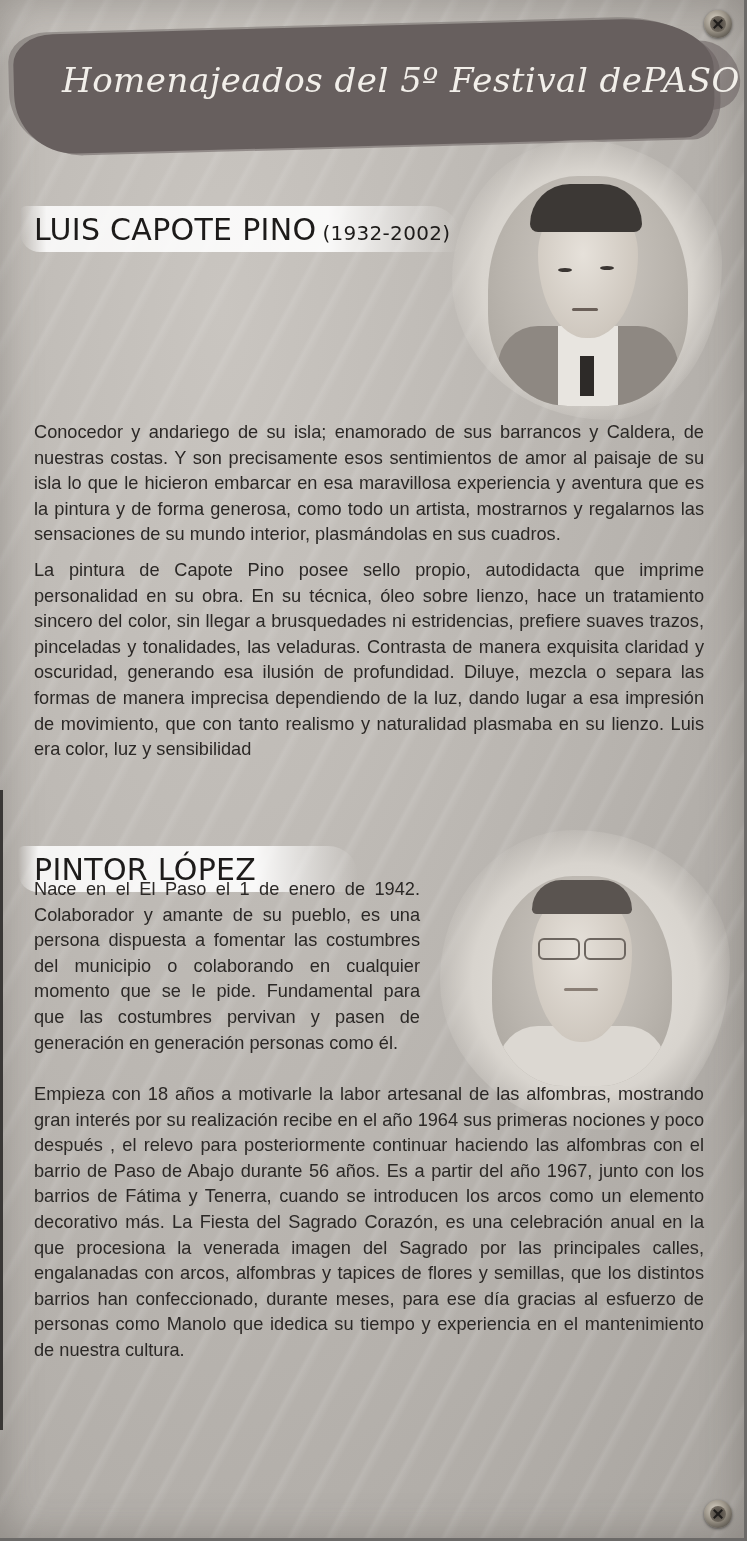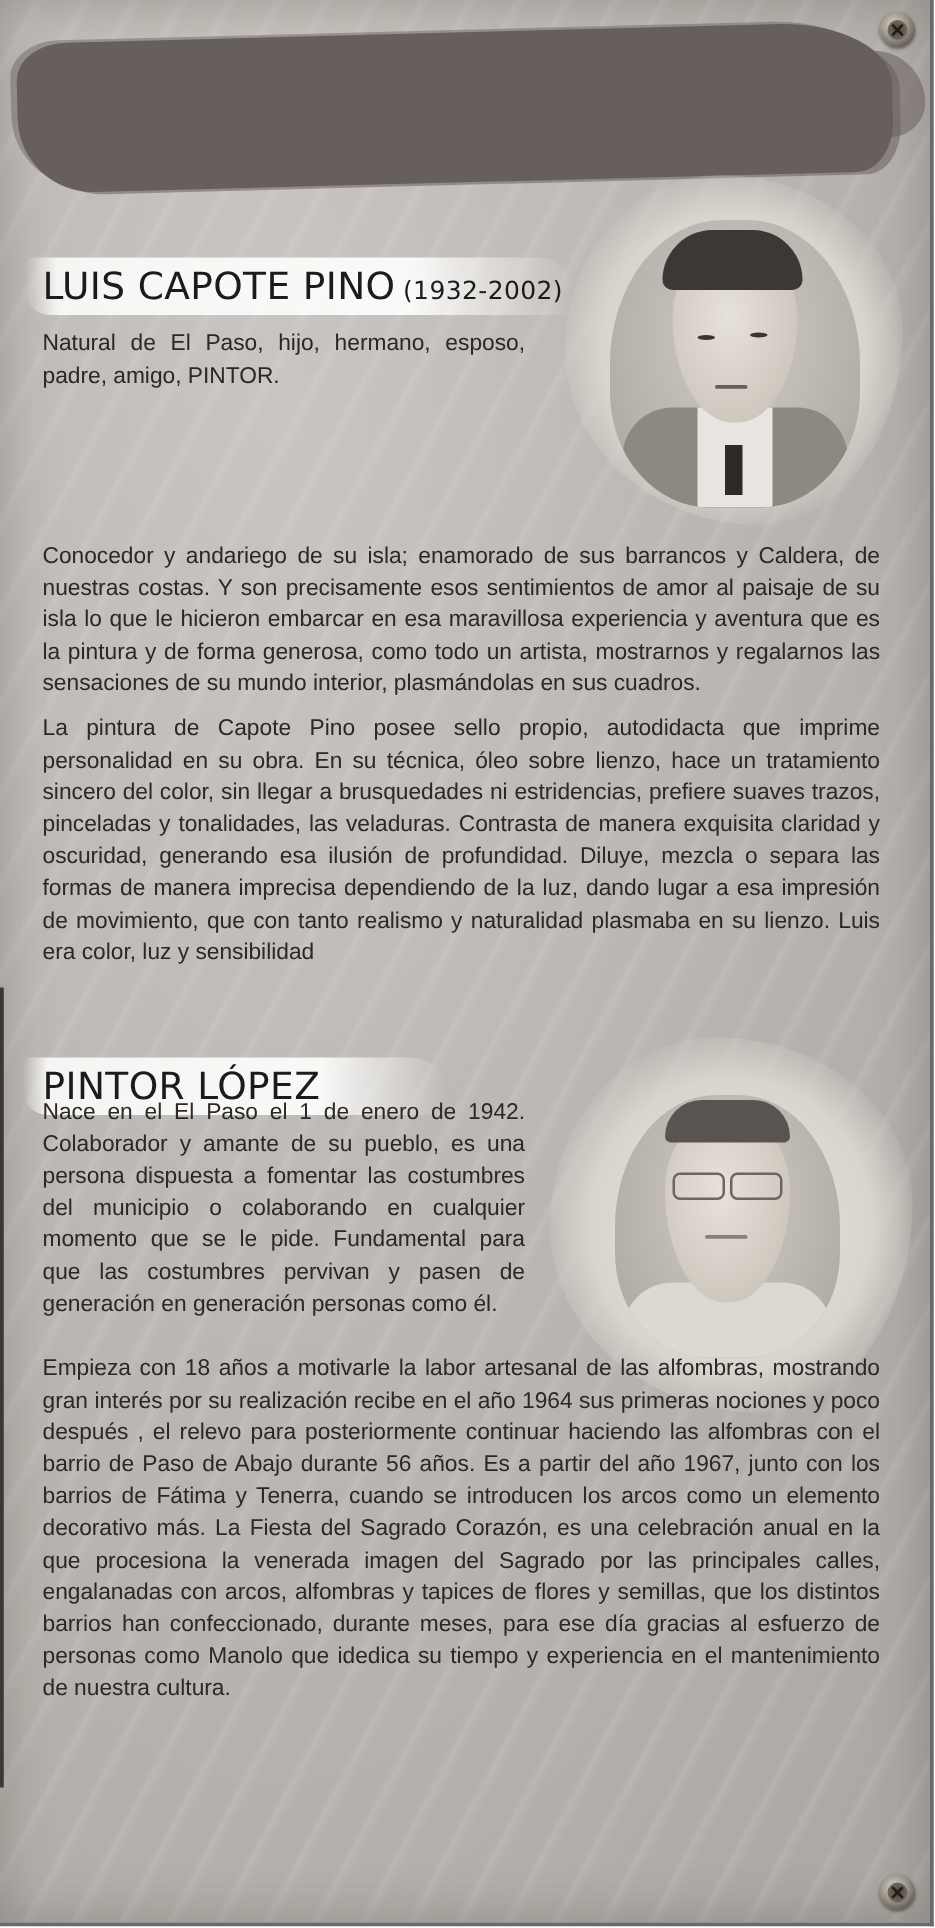--- a/index.html
+++ b/index.html
@@ -102,43 +102,43 @@
 
   <div class="screw" style="left:704px; top:10px;">
       <div class="slot"></div>
     </div>
   <div class="screw" style="left:704px; top:1500px;">
       <div class="slot"></div>
     </div>
 
   <div class="title-brush-tail"></div>
   <div class="title-brush"></div>
+  <div class="page-title">Homenajeados del 5º Festival dePASO</div>
 
   <section>
     <div class="heading-band" style="left:20px; top:206px; width:440px;"></div>
     <div class="person-name" style="left:34px; top:212px;">
       <span>LUIS CAPOTE PINO</span><span class="person-years">(1932-2002)</span>
     </div>
 
     <div class="photo-splash" style="left:452px; top:140px; width:270px; height:280px;"></div>
     <div class="portrait" style="left:488px; top:176px; width:200px; height:230px;">
       <div class="jacket" style="left:10px; top:150px; width:180px; height:90px; border-radius:40px 40px 0 0;"></div>
       <div class="shirt" style="left:70px; top:150px; width:60px; height:80px;"></div>
       <div class="tie" style="left:92px; top:180px; width:14px; height:40px;"></div>
       <div class="face" style="left:50px; top:22px; width:100px; height:140px;"></div>
       <div class="hair" style="left:42px; top:8px; width:112px; height:48px; border-radius:50px 50px 10px 10px;"></div>
       <div class="eye" style="left:70px; top:92px;"></div>
       <div class="eye" style="left:112px; top:90px;"></div>
       <div class="mouth" style="left:84px; top:132px; width:26px;"></div>
     </div>
 
     <div class="txt narrow" style="top:262px;">
-      <div>Natural de El Paso, hijo, hermano, esposo, padre, amigo, PINTOR.</div>
     </div>
-    <div class="txt wide" style="top:432px;">
+    <div class="txt wide" style="top:420px;">
       <div style="margin-bottom:10px;">Conocedor y andariego de su isla; enamorado de sus barrancos y Caldera, de nuestras costas. Y son precisamente esos sentimientos de amor al paisaje de su isla lo que le hicieron embarcar en esa maravillosa experiencia y aventura que es la pintura y de forma generosa, como todo un artista, mostrarnos y regalarnos las sensaciones de su mundo interior, plasmándolas en sus cuadros.</div>
       <div>La pintura de Capote Pino posee sello propio, autodidacta que imprime personalidad en su obra. En su técnica, óleo sobre lienzo, hace un tratamiento sincero del color, sin llegar a brusquedades ni estridencias, prefiere suaves trazos, pinceladas y tonalidades, las veladuras. Contrasta de manera exquisita claridad y oscuridad, generando esa ilusión de profundidad. Diluye, mezcla o separa las formas de manera imprecisa dependiendo de la luz, dando lugar a esa impresión de movimiento, que con tanto realismo y naturalidad plasmaba en su lienzo. Luis era color, luz y sensibilidad</div>
     </div>
   </section>
 
   <section>
     <div class="heading-band" style="left:18px; top:846px; width:340px;"></div>
     <div class="person-name" style="left:34px; top:852px;">
       <span>PINTOR LÓPEZ</span>
     </div>

